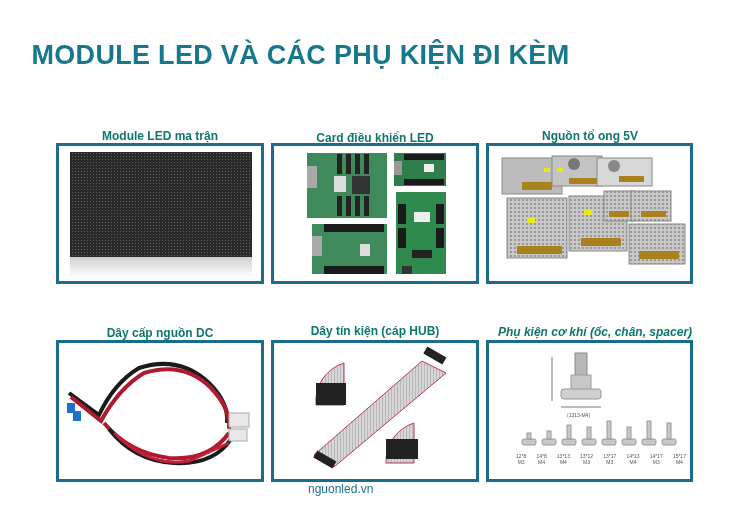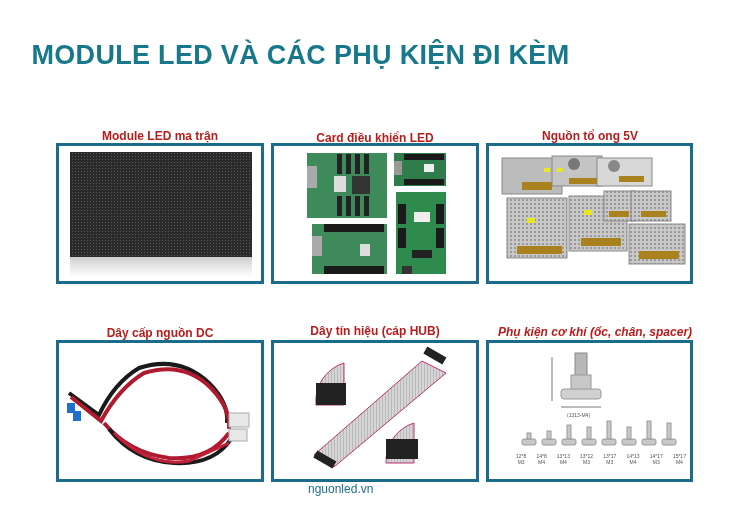--- a/index.html
+++ b/index.html
@@ -1,18 +1,18 @@
 <!DOCTYPE html>
 <html><head>
 <meta charset="utf-8">
 <style>
   html,body{margin:0;padding:0;background:#fff;}
   body{width:750px;height:507px;position:relative;overflow:hidden;font-family:"Liberation Sans",sans-serif;}
   .title{position:absolute;left:0;top:40px;width:601px;text-align:center;font-weight:bold;font-size:27px;color:#17788c;letter-spacing:0.3px;}
-  .cap{position:absolute;text-align:center;font-weight:bold;font-size:12px;color:#b91c1c;width:220px;}
+  .cap{position:absolute;text-align:center;font-weight:bold;font-size:12px;color:#0f766e;width:220px;}
   .box{position:absolute;box-sizing:border-box;border:3px solid #1b6b8a;background:#fff;overflow:hidden;}
   .footer{position:absolute;left:308px;top:482px;font-weight:normal;font-size:12px;color:#1e6e8e;}
   svg{display:block}
 </style>
 </head>
 <body>
 
 <div class="title">MODULE LED VÀ CÁC PHỤ KIỆN ĐI KÈM</div>
 
 <div class="cap" style="left:50px;top:129px;">Module LED ma trận</div>
@@ -130,21 +130,21 @@
         <rect x="152" y="65" width="25" height="6" fill="#a9821e"></rect>
       </g>
     <g>
         <rect x="140" y="78" width="56" height="40" fill="url(#mesh)" stroke="#888"></rect>
         <rect x="150" y="105" width="40" height="8" fill="#a9821e"></rect>
       </g>
   </svg>
 </div>
 
 <div class="cap" style="left:50px;top:326px;">Dây cấp nguồn DC</div>
-<div class="cap" style="left:265px;top:324px;">Dây tín hiệu (cáp HUB)</div>
+<div class="cap" style="left:265px;top:324px;">Dây tín kiện (cáp HUB)</div>
 <div class="cap" style="left:480px;top:325px;width:230px;font-style:italic;">Phụ kiện cơ khí (ốc, chân, spacer)</div>
 
 <div class="box" style="left:56px;top:340px;width:208px;height:142px;">
   <svg width="202" height="136">
     <path d="M10 50 L40 72 Q55 40 80 25 Q120 12 150 40 Q170 60 168 80" stroke="#1a1a1a" stroke-width="4" fill="none"></path>
     <path d="M12 54 L42 78 Q60 45 85 30 Q125 18 152 45 Q172 66 170 86" stroke="#b01a2e" stroke-width="4" fill="none"></path>
     <path d="M45 80 Q70 110 110 115 Q150 118 170 90" stroke="#b01a2e" stroke-width="4" fill="none"></path>
     <path d="M50 86 Q75 118 115 120 Q155 122 172 96" stroke="#1a1a1a" stroke-width="4" fill="none"></path>
     <path d="M55 90 Q90 125 130 118 L170 100" stroke="#c0203a" stroke-width="3" fill="none"></path>
     <rect x="8" y="60" width="8" height="10" fill="#1f6fd0"></rect>

